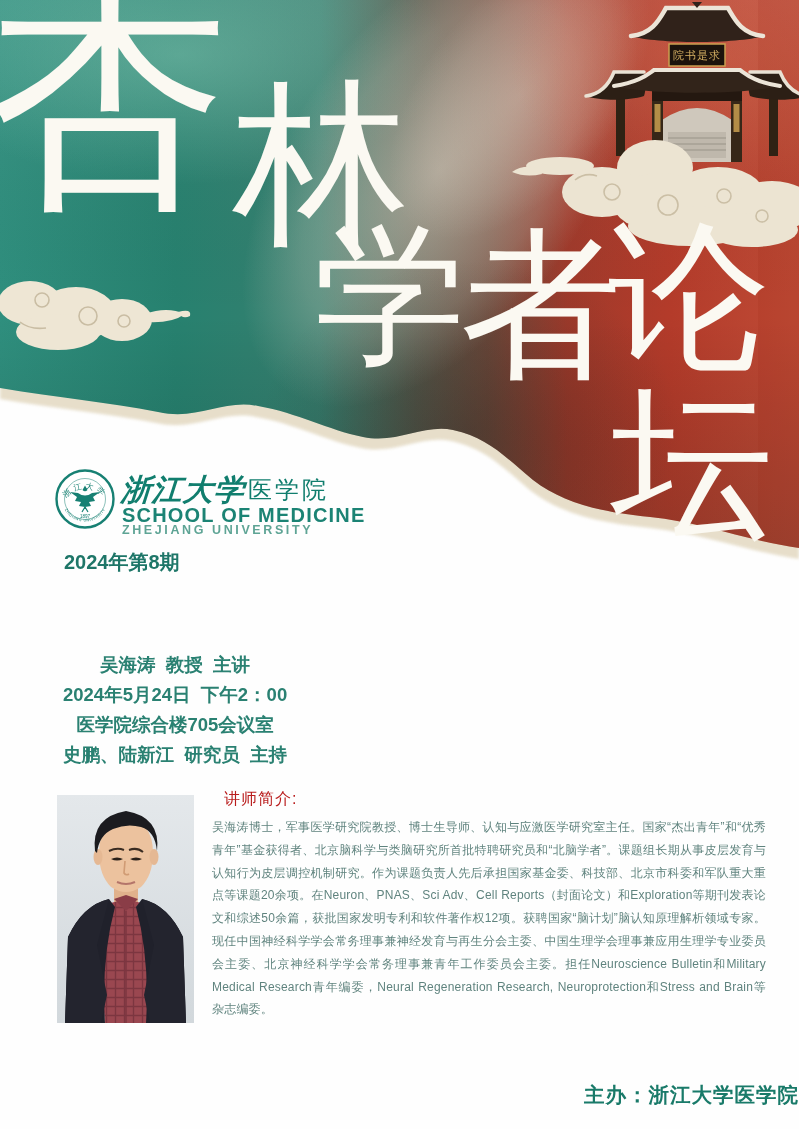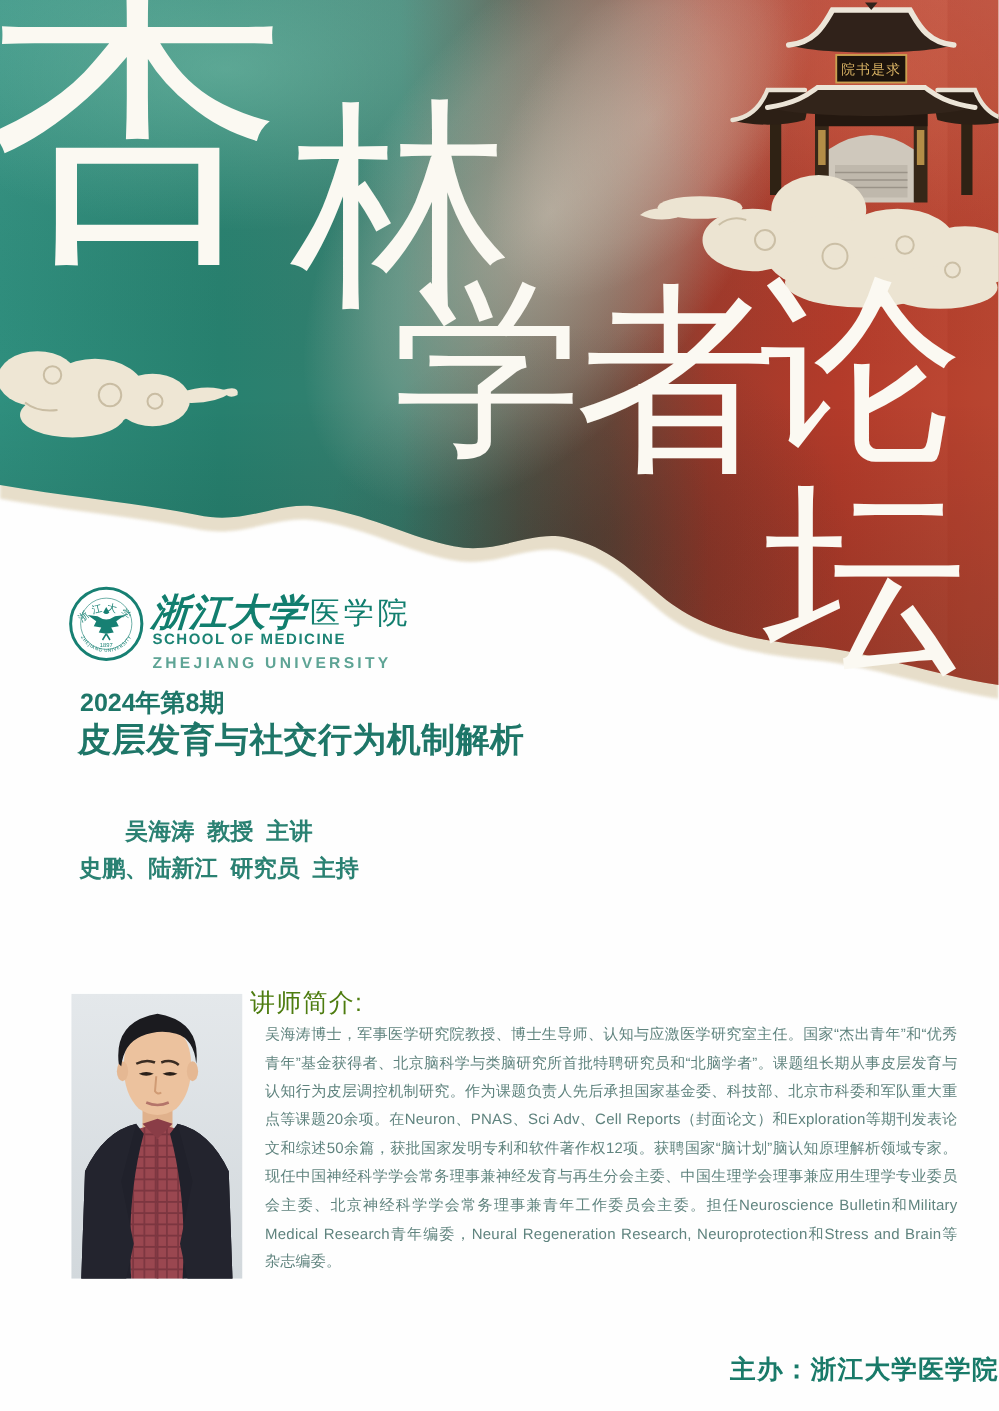--- a/index.html
+++ b/index.html
@@ -22,31 +22,31 @@
   .char-tan {left:611px;top:382px;font-size:162px;}
   
   .seal{position:absolute;left:54px;top:468px;z-index:4;}
   .logo-cn{position:absolute;left:121px;top:470px;z-index:4;
     font-family:"DejaVu Serif","Liberation Serif",serif;
     font-size:30px;font-weight:bold;font-style:italic;color:#117e6e;
     transform:skewX(-4deg);letter-spacing:1px;}
   .logo-college{position:absolute;left:248px;top:474px;z-index:4;
     font-size:24px;font-weight:normal;font-style:normal;color:#117e6e;letter-spacing:3px;text-align:right;}
   .logo-en1{position:absolute;left:122px;top:504px;z-index:4;
-    font-size:12px;font-weight:bold;color:#1b8374;letter-spacing:1.2px;}
+    font-size:20px;font-weight:bold;color:#1b8374;letter-spacing:1.2px;}
   .logo-en2{position:absolute;left:122px;top:523px;z-index:4;
     font-size:12.5px;font-weight:bold;color:#5ea495;letter-spacing:2.6px;}
   
   .issue{position:absolute;left:64px;top:549px;font-size:20px;font-weight:bold;color:#1e7668;}
   .talk-title{position:absolute;left:62px;top:574px;font-size:27px;font-weight:bold;color:#1e7668;letter-spacing:0.5px;}
   .info-block{position:absolute;left:63px;top:650px;text-align:center;}
   .info-line{font-size:18.5px;font-weight:bold;color:#2a8172;line-height:30px;white-space:pre;}
   
   .photo{position:absolute;left:57px;top:795px;z-index:2;}
-  .bio-heading{position:absolute;left:200px;top:789px;font-size:20px;color:#4d7c0f;letter-spacing:1px;}
+  .bio-heading{position:absolute;left:224px;top:789px;font-size:16px;color:#b91c1c;letter-spacing:1px;}
   .bio-text{
     position:absolute;left:212px;top:816px;width:554px;
     font-size:12px;line-height:22.8px;color:#5f837e;
     text-align:justify;letter-spacing:0.2px;
   }
   
   .footer-line{position:absolute;left:0;top:1081px;width:100%;text-align:right;
     font-size:20.5px;font-weight:bold;color:#197a69;letter-spacing:1px;}
 </style>
 </head>
@@ -215,24 +215,25 @@
       <path d="M 0,8 L -3,13 M 0,8 L 3,13" stroke="#178073" stroke-width="1.2"></path>
     </g>
     <text x="0" y="18.5" text-anchor="middle" font-size="4.6" fill="#178073">1897</text>
   </svg>
   <span class="logo-cn">浙江大学</span>
   <span class="logo-college">医学院</span>
   <span class="logo-en1">SCHOOL OF MEDICINE</span>
   <span class="logo-en2">ZHEJIANG UNIVERSITY</span>
 
   <div class="issue">2024年第8期</div>
-  <div class="talk-title">皮层发育与社交行为机制解析</div>
 
   <div class="info-block">
     <div class="info-line">吴海涛  教授  主讲</div>
+    <div class="info-line">2024年5月24日  下午2：00</div>
+    <div class="info-line">医学院综合楼705会议室</div>
     <div class="info-line">史鹏、陆新江  研究员  主持</div>
   </div>
 
   <svg class="photo" width="137" height="228" viewBox="0 0 137 228">
     <defs>
       <linearGradient id="photoBg" x1="0" y1="0" x2="0" y2="1">
         <stop offset="0" stop-color="#e4e8eb"></stop>
         <stop offset="1" stop-color="#d2d8dc"></stop>
       </linearGradient>
     </defs>

